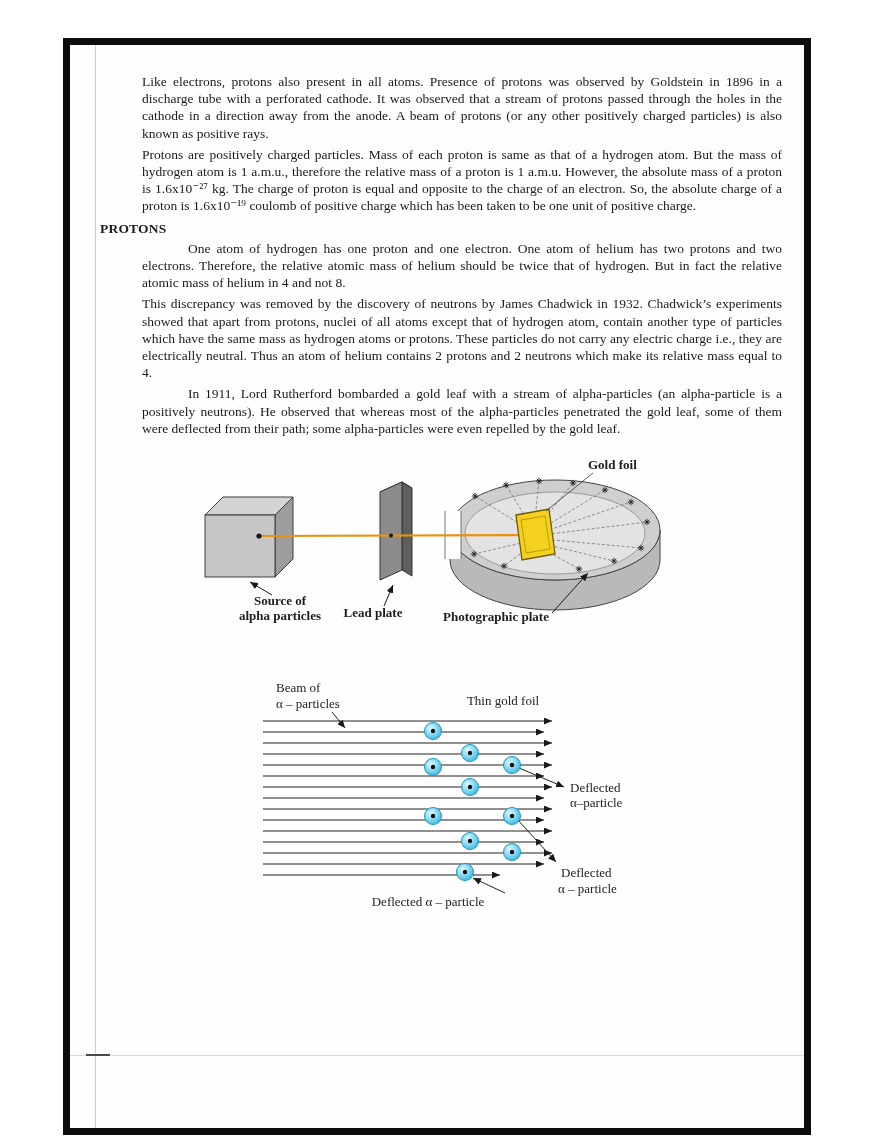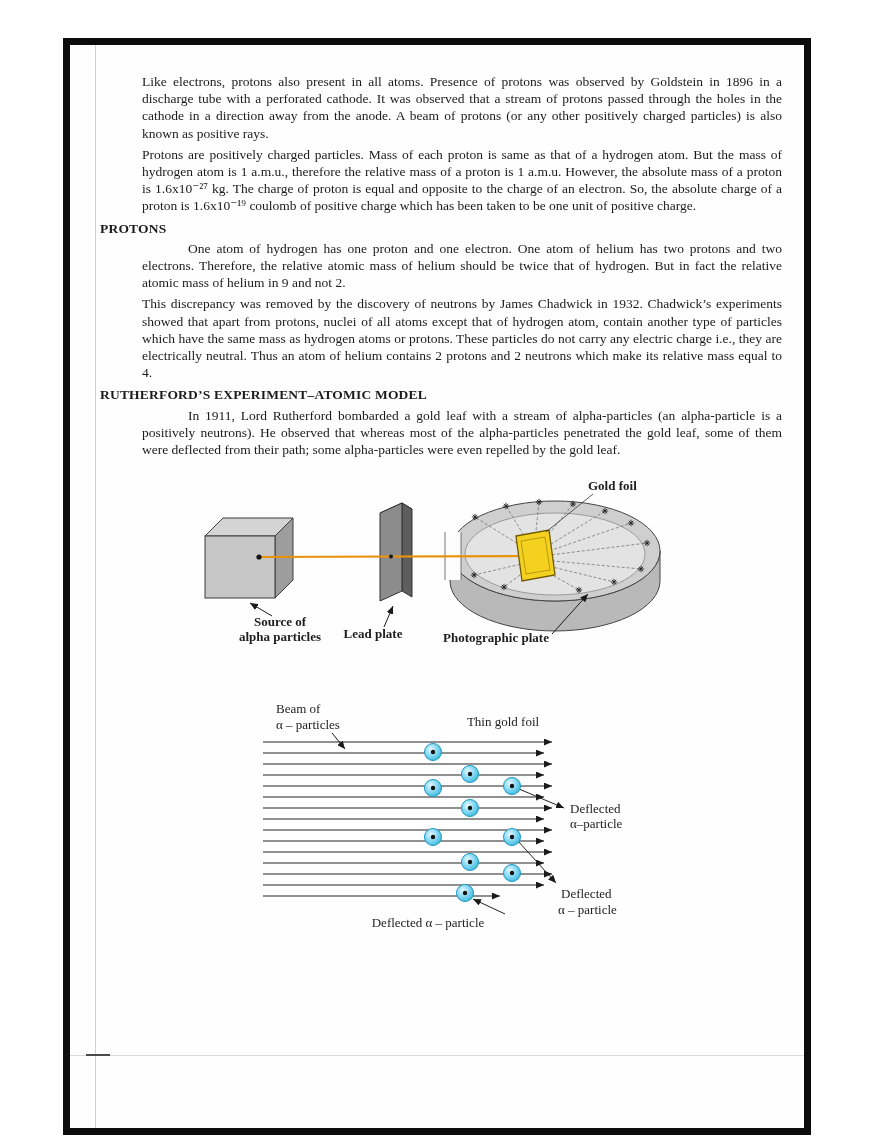--- a/index.html
+++ b/index.html
@@ -47,24 +47,23 @@
   <div class="margin-line"></div>
   <div class="footer-line"></div>
   <div class="footer-tick"></div>
 
   <div class="content">
 
     <p>Like electrons, protons also present in all atoms. Presence of protons was observed by Goldstein in 1896 in a discharge tube with a perforated cathode. It was observed that a stream of protons passed through the holes in the cathode in a direction away from the anode. A beam of protons (or any other positively charged particles) is also known as positive rays.</p>
     <p>Protons are positively charged particles. Mass of each proton is same as that of a hydrogen atom. But the mass of hydrogen atom is 1 a.m.u., therefore the relative mass of a proton is 1 a.m.u. However, the absolute mass of a proton is 1.6x10⁻²⁷ kg. The charge of proton is equal and opposite to the charge of an electron. So, the absolute charge of a proton is 1.6x10⁻¹⁹ coulomb of positive charge which has been taken to be one unit of positive charge.</p>
 
     <h3>PROTONS</h3>
-    <p class="indent">One atom of hydrogen has one proton and one electron. One atom of helium has two protons and two electrons. Therefore, the relative atomic mass of helium should be twice that of hydrogen. But in fact the relative atomic mass of helium in 9 and not 2.</p>
+    <p class="indent">One atom of hydrogen has one proton and one electron. One atom of helium has two protons and two electrons. Therefore, the relative atomic mass of helium should be twice that of hydrogen. But in fact the relative atomic mass of helium in 4 and not 8.</p>
     <p>This discrepancy was removed by the discovery of neutrons by James Chadwick in 1932. Chadwick’s experiments showed that apart from protons, nuclei of all atoms except that of hydrogen atom, contain another type of particles which have the same mass as hydrogen atoms or protons. These particles do not carry any electric charge i.e., they are electrically neutral. Thus an atom of helium contains 2 protons and 2 neutrons which make its relative mass equal to 4.</p>
 
-    <h3>RUTHERFORD’S EXPERIMENT–ATOMIC MODEL</h3>
     <p class="indent">In 1911, Lord Rutherford bombarded a gold leaf with a stream of alpha-particles (an alpha-particle is a positively neutrons). He observed that whereas most of the alpha-particles penetrated the gold leaf, some of them were deflected from their path; some alpha-particles were even repelled by the gold leaf.</p>
 
     <figure class="fig1">
       <svg width="520" height="175" viewBox="0 0 520 175">
         <defs>
           <marker id="a1" markerWidth="9" markerHeight="7" refX="8" refY="3.5" orient="auto" markerUnits="userSpaceOnUse">
             <path d="M0,0 L8,3.5 L0,7 Z" fill="#1a1a1a"></path>
           </marker>
           <g id="star1" stroke="#222" stroke-width="0.9">
             <line x1="-3.2" y1="0" x2="3.2" y2="0"></line>

